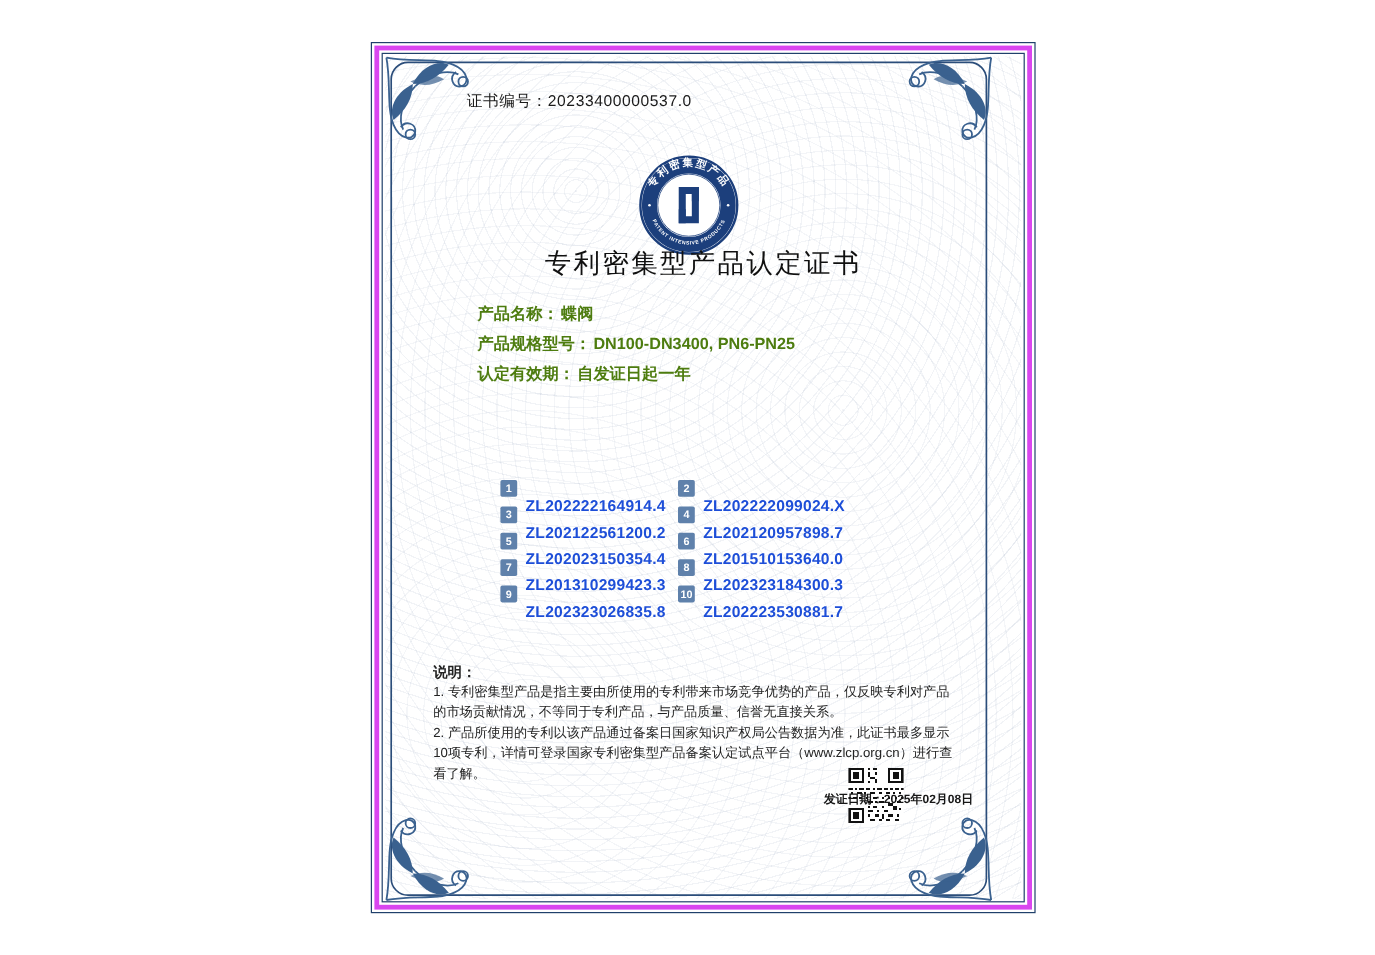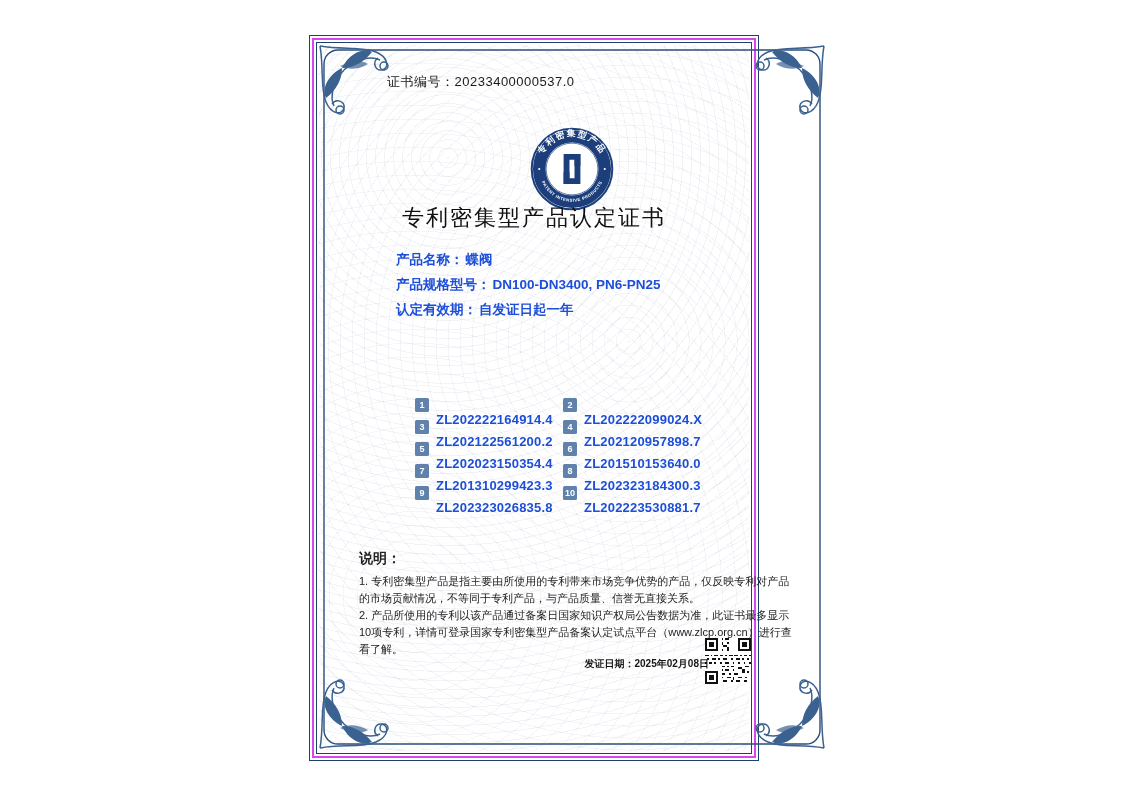--- a/index.html
+++ b/index.html
@@ -2,55 +2,55 @@
 <html><head>
 <meta charset="utf-8">
 <style>
   html,body{margin:0;padding:0;}
   body{
     width:1146px;height:796px;position:relative;background:#ffffff;
     font-family:"Liberation Sans","DejaVu Sans",sans-serif;color:#1a1a1a;
     overflow:hidden;
   }
   .cert{
-    position:absolute;left:312px;top:38px;width:444px;height:720px;
+    position:absolute;left:312px;top:38px;width:548px;height:720px;
     box-sizing:border-box;background:#fff;
-    border:2px solid #d946ef;outline:1px solid #20406b;outline-offset:2px;
+    border:4px solid #d946ef;outline:1px solid #20406b;outline-offset:2px;
   }
   .frame2{position:absolute;inset:2px;border:1px solid #20406b;pointer-events:none;}
   .guilloche{
     position:absolute;inset:5px;pointer-events:none;
     background:
       repeating-radial-gradient(circle at 30% 16%, rgba(150,165,190,.13) 0 1px, transparent 1px 9px),
       repeating-radial-gradient(circle at 72% 42%, rgba(150,165,190,.11) 0 1px, transparent 1px 12px),
       repeating-radial-gradient(circle at 22% 78%, rgba(150,165,190,.10) 0 1px, transparent 1px 14px);
   }
   .deco-svg{position:absolute;left:0;top:0;pointer-events:none;}
   .cert-number{position:absolute;left:73px;top:33px;font-size:13px;font-weight:500;letter-spacing:.5px;white-space:nowrap;}
   .seal{position:absolute;left:216px;top:87px;width:84px;height:84px;}
   .title{
     position:absolute;left:0;top:163px;width:100%;text-align:center;
     font-size:22px;font-weight:400;letter-spacing:2px;color:#101010;
   }
   .fields{position:absolute;left:82px;top:207px;}
-  .field-row{height:25px;line-height:25px;font-size:13.5px;font-weight:600;color:#1d4ed8;white-space:nowrap;}
+  .field-row{height:25px;line-height:25px;font-size:13.5px;font-weight:600;color:#4d7c0f;white-space:nowrap;}
   .field-row .lbl{margin-right:2px;}
   .patents{
     position:absolute;left:101px;top:354px;
     display:grid;grid-template-columns:148px 170px;grid-auto-rows:22px;
   }
   .patent-cell{display:flex;align-items:center;white-space:nowrap;}
   .badge{
     width:14px;height:14px;background:#5f81ab;color:#fff;border-radius:1.5px;
     font-size:9px;font-weight:700;display:inline-flex;align-items:center;justify-content:center;
     margin-right:7px;flex:0 0 auto;
   }
   .patent-id{font-size:13px;font-weight:600;color:#1d4ed8;letter-spacing:.2px;margin-top:28px;}
   .notes{position:absolute;left:45px;top:510px;width:440px;color:#222;}
-  .notes-heading{font-size:14px;font-weight:700;margin-bottom:5px;}
+  .notes-heading{font-size:12px;font-weight:700;}
   .notes p{margin:0;font-size:11px;line-height:17px;font-weight:500;}
   .qr{position:absolute;left:391px;top:598px;width:46px;height:46px;}
   .issue-date{position:absolute;right:45px;top:617px;font-size:10px;font-weight:700;white-space:nowrap;color:#161616;}
 </style>
 </head>
 <body>
 
 <div class="cert">
   <div class="frame2"></div>
   <div class="guilloche"></div>

